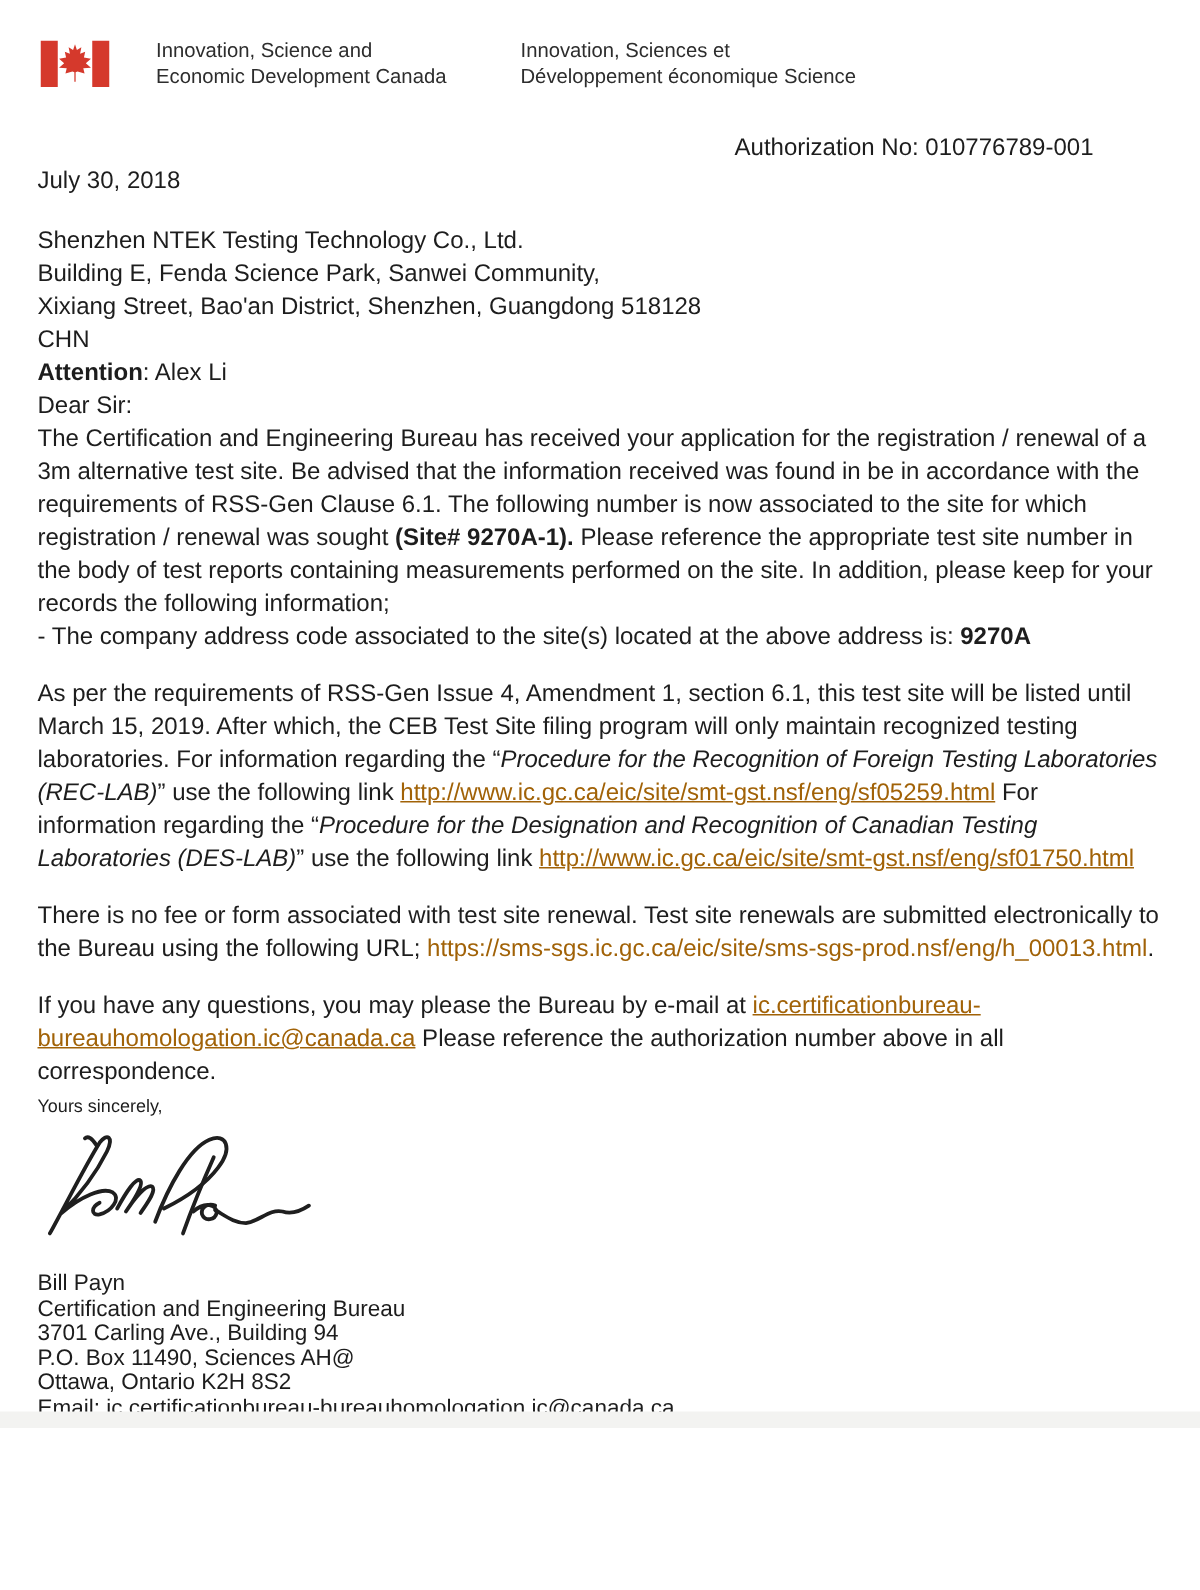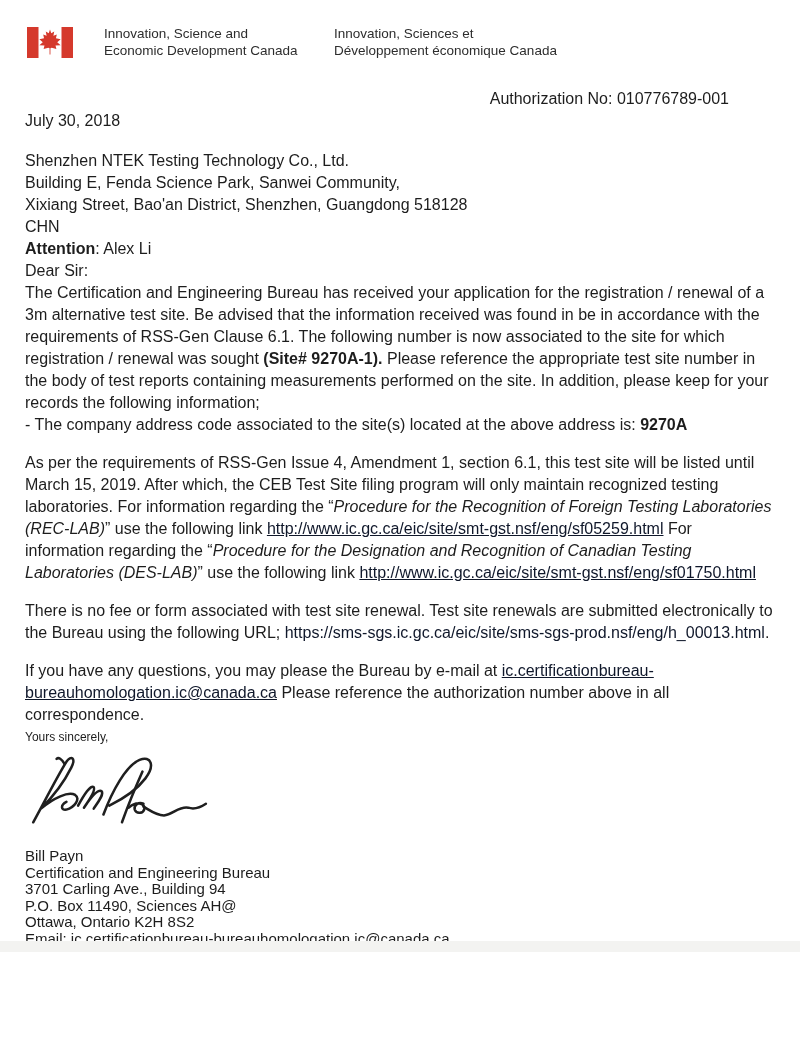--- a/index.html
+++ b/index.html
@@ -22,21 +22,21 @@
   }
   .dept {
     position: absolute;
     top: 26px;
     font-size: 13.5px;
     line-height: 16.5px;
     color: #2d2d2d;
     white-space: nowrap;
   }
   .dept.en { left: 104px; }
-  .dept.fr { left: 334px; }
+  .dept.fr { left: 347px; }
 
   
   .body-flow {
     position: absolute;
     left: 25px; top: 88px;
     width: 750px;
     font-size: 16px;
     line-height: 22px;
     overflow-wrap: break-word;
   }
@@ -44,21 +44,21 @@
   .auth { text-align: right; padding-right: 46px; }
   .date { margin-top: 4px; }
   .recipient { margin-top: 18px; }
   .attention { margin-top: 12px; }
   .attention .label { font-weight: bold; }
   .salutation { margin-top: 12px; }
   .para { margin-top: 12px; }
   .para.gap { margin-top: 16px; }
   .bold { font-weight: bold; }
   .it { font-style: italic; }
-  a.link { color: #0f172a; cursor: pointer; }
+  a.link { color: #a16207; cursor: pointer; }
   a.link.u { text-decoration: underline; }
   a.link.nu { text-decoration: none; }
 
   .closing { margin-top: 20px; font-size: 12px; }
   .signature { display: block; margin-top: 6px; margin-left: 2px; }
   .sig-block { margin-top: 14px; font-size: 15px; line-height: 16.5px; }
 
   .bottom-edge {
     position: absolute;
     left: 0; bottom: 0;
@@ -76,21 +76,21 @@
     <rect x="0" y="0" width="23" height="62" fill="#d5392c"></rect>
     <rect x="69" y="0" width="23" height="62" fill="#d5392c"></rect>
     <path fill="#d5392c" transform="translate(20.5,4) scale(0.85)" d="M30 1 L33 10 L40 6 L38 16 L46 13 L44 22 L55 24 L47 31 L55 38 L43 39 L45 47 L34 44 L31 45 L31 60 L29 60 L29 45 L26 44 L15 47 L17 39 L5 38 L13 31 L5 24 L16 22 L14 13 L22 16 L20 6 L27 10 Z"></path>
   </svg>
   <div class="dept en">
     <div>Innovation, Science and</div>
     <div>Economic Development Canada</div>
   </div>
   <div class="dept fr">
     <div>Innovation, Sciences et</div>
-    <div>Développement économique Canada</div>
+    <div>Développement économique Science</div>
   </div>
 
   <div class="body-flow">
 
     <p class="auth">Authorization No: 010776789-001</p>
 
     <p class="date">July 30, 2018</p>
 
     <div class="recipient">
       <div>Shenzhen NTEK Testing Technology Co., Ltd.</div>

